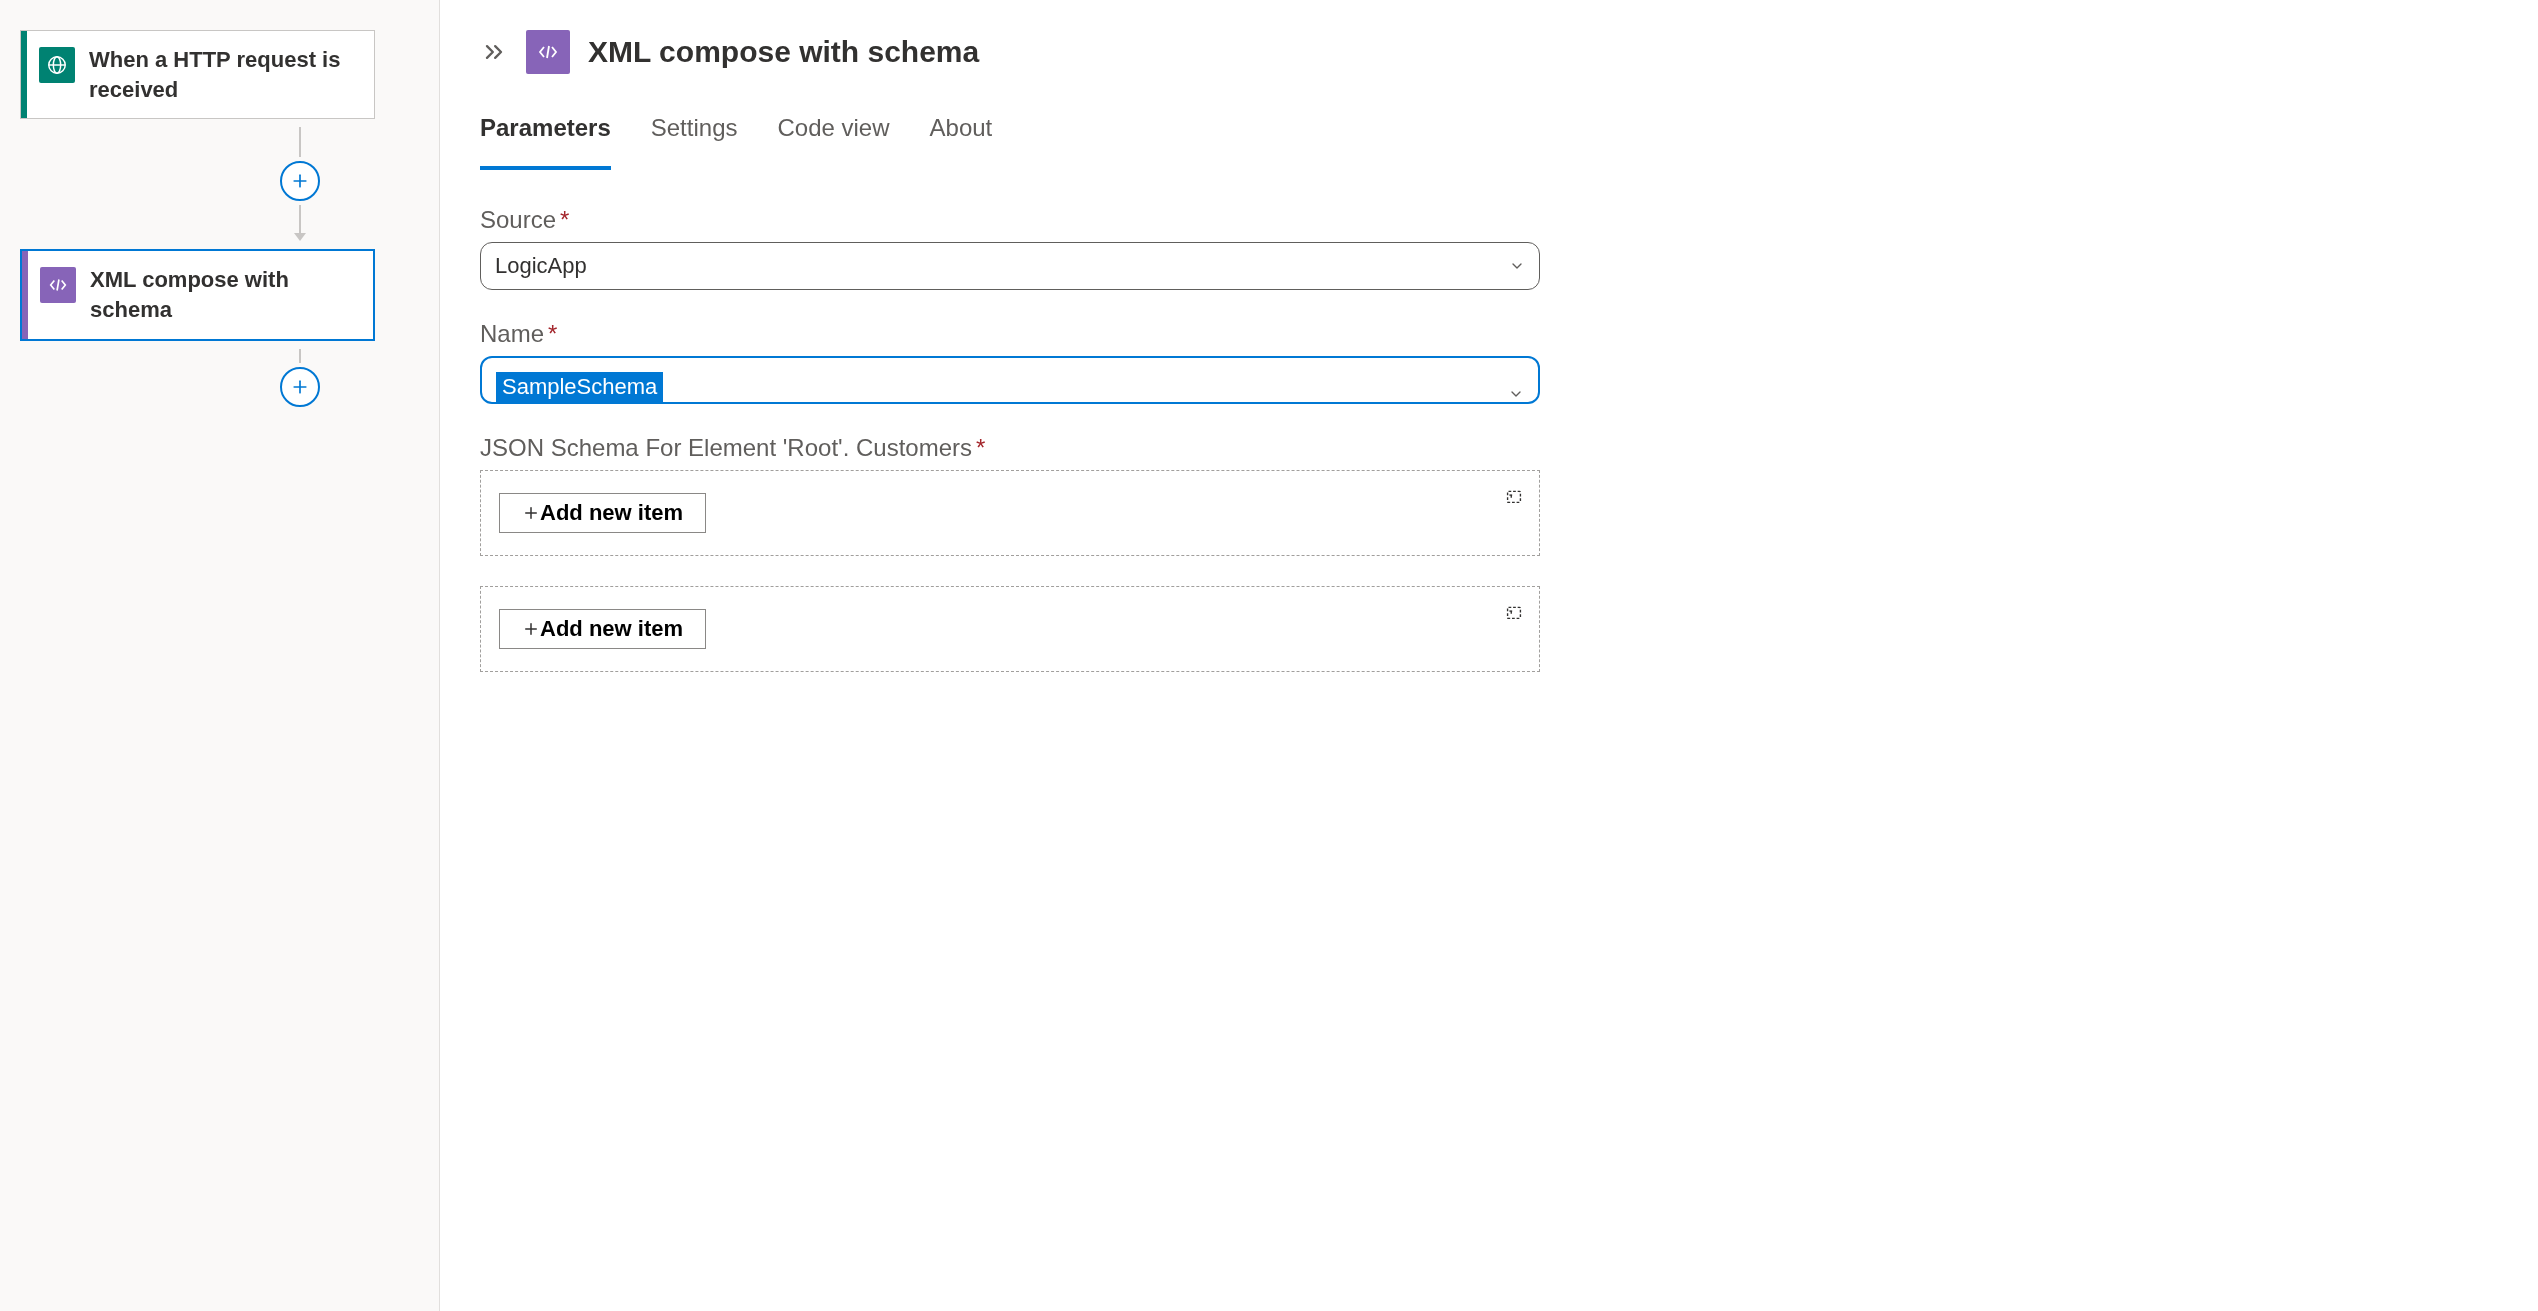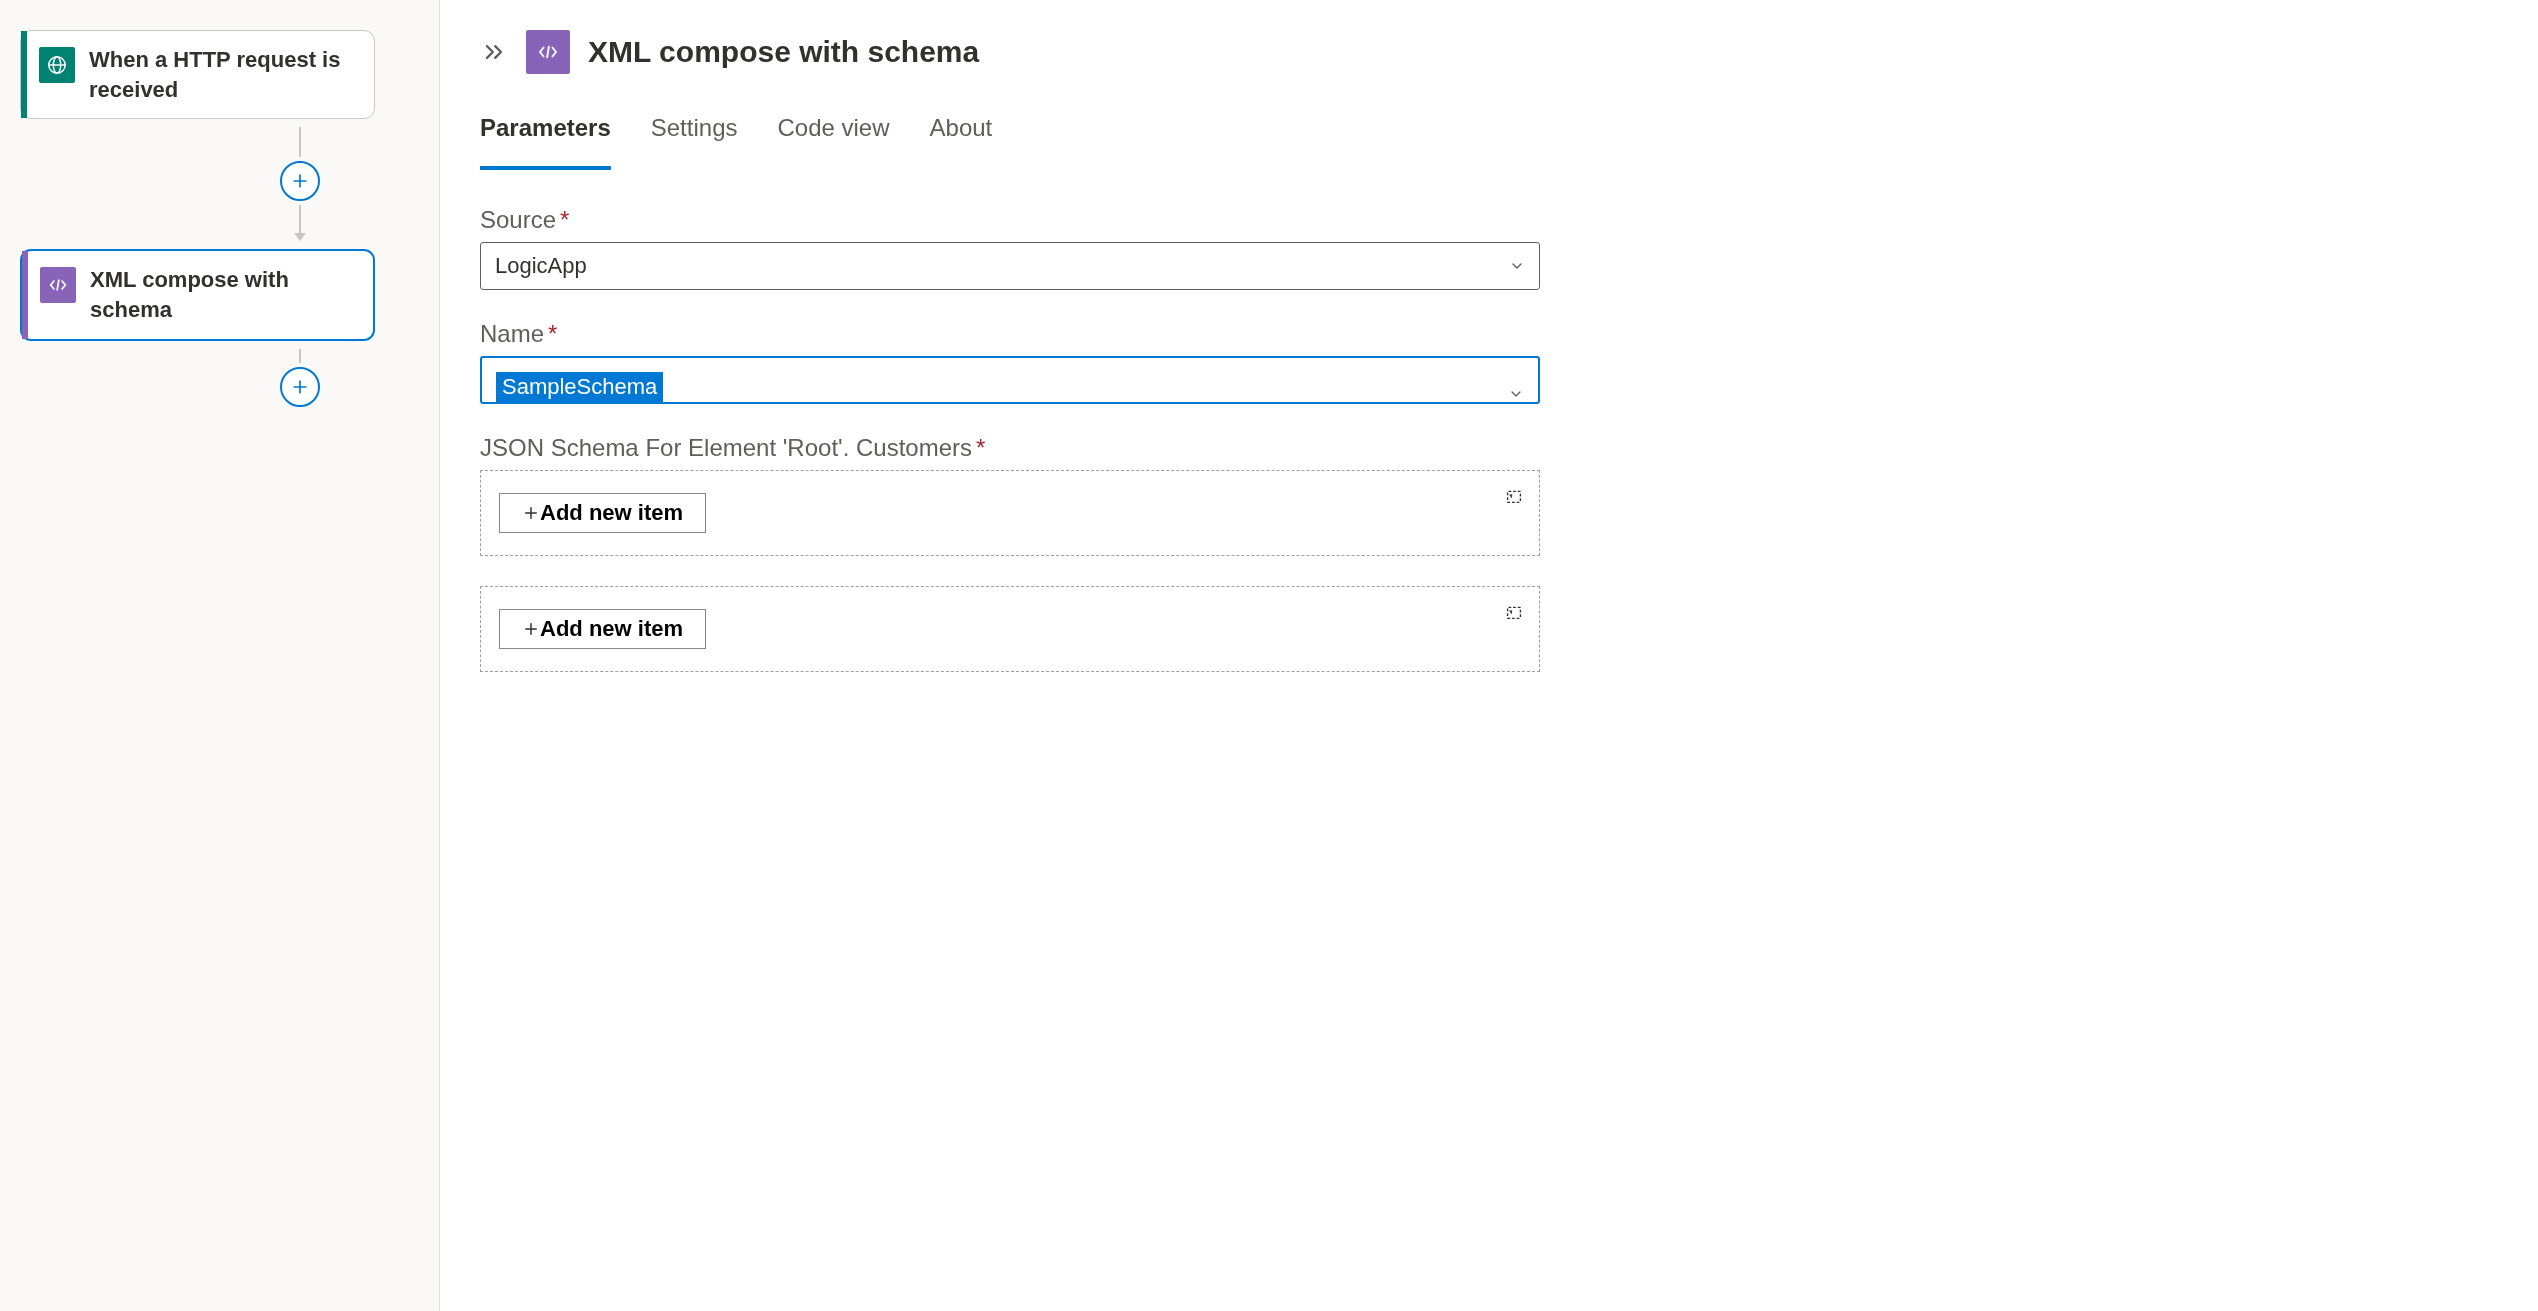--- a/index.html
+++ b/index.html
@@ -21,21 +21,21 @@
     background: #faf9f8;
     border-right: 1px solid #e1dfdd;
     position: relative;
     flex-shrink: 0;
   }
   
   .node {
     width: 355px;
     background: #fff;
     border: 1px solid #c8c6c4;
-    border-radius: 11px;
+    border-radius: 0;
     display: flex;
     align-items: flex-start;
     padding: 14px 14px;
     font-size: 22px;
     font-weight: 600;
     line-height: 1.35;
     position: relative;
   }
   .node.selected {
     border: 2px solid #0078d4;
@@ -158,21 +158,21 @@
     display: block;
   }
   .req { color: #a4262c; margin-left: 4px; }
   
   .select {
     position: relative;
     width: 100%;
     max-width: 1060px;
     height: 48px;
     border: 1px solid #605e5c;
-    border-radius: 3px;
+    border-radius: 12px;
     display: flex;
     align-items: center;
     padding: 0 14px;
     font-size: 22px;
     background: #fff;
     cursor: pointer;
   }
   .select.focused {
     border: 2px solid #0078d4;
     align-items: flex-end;

